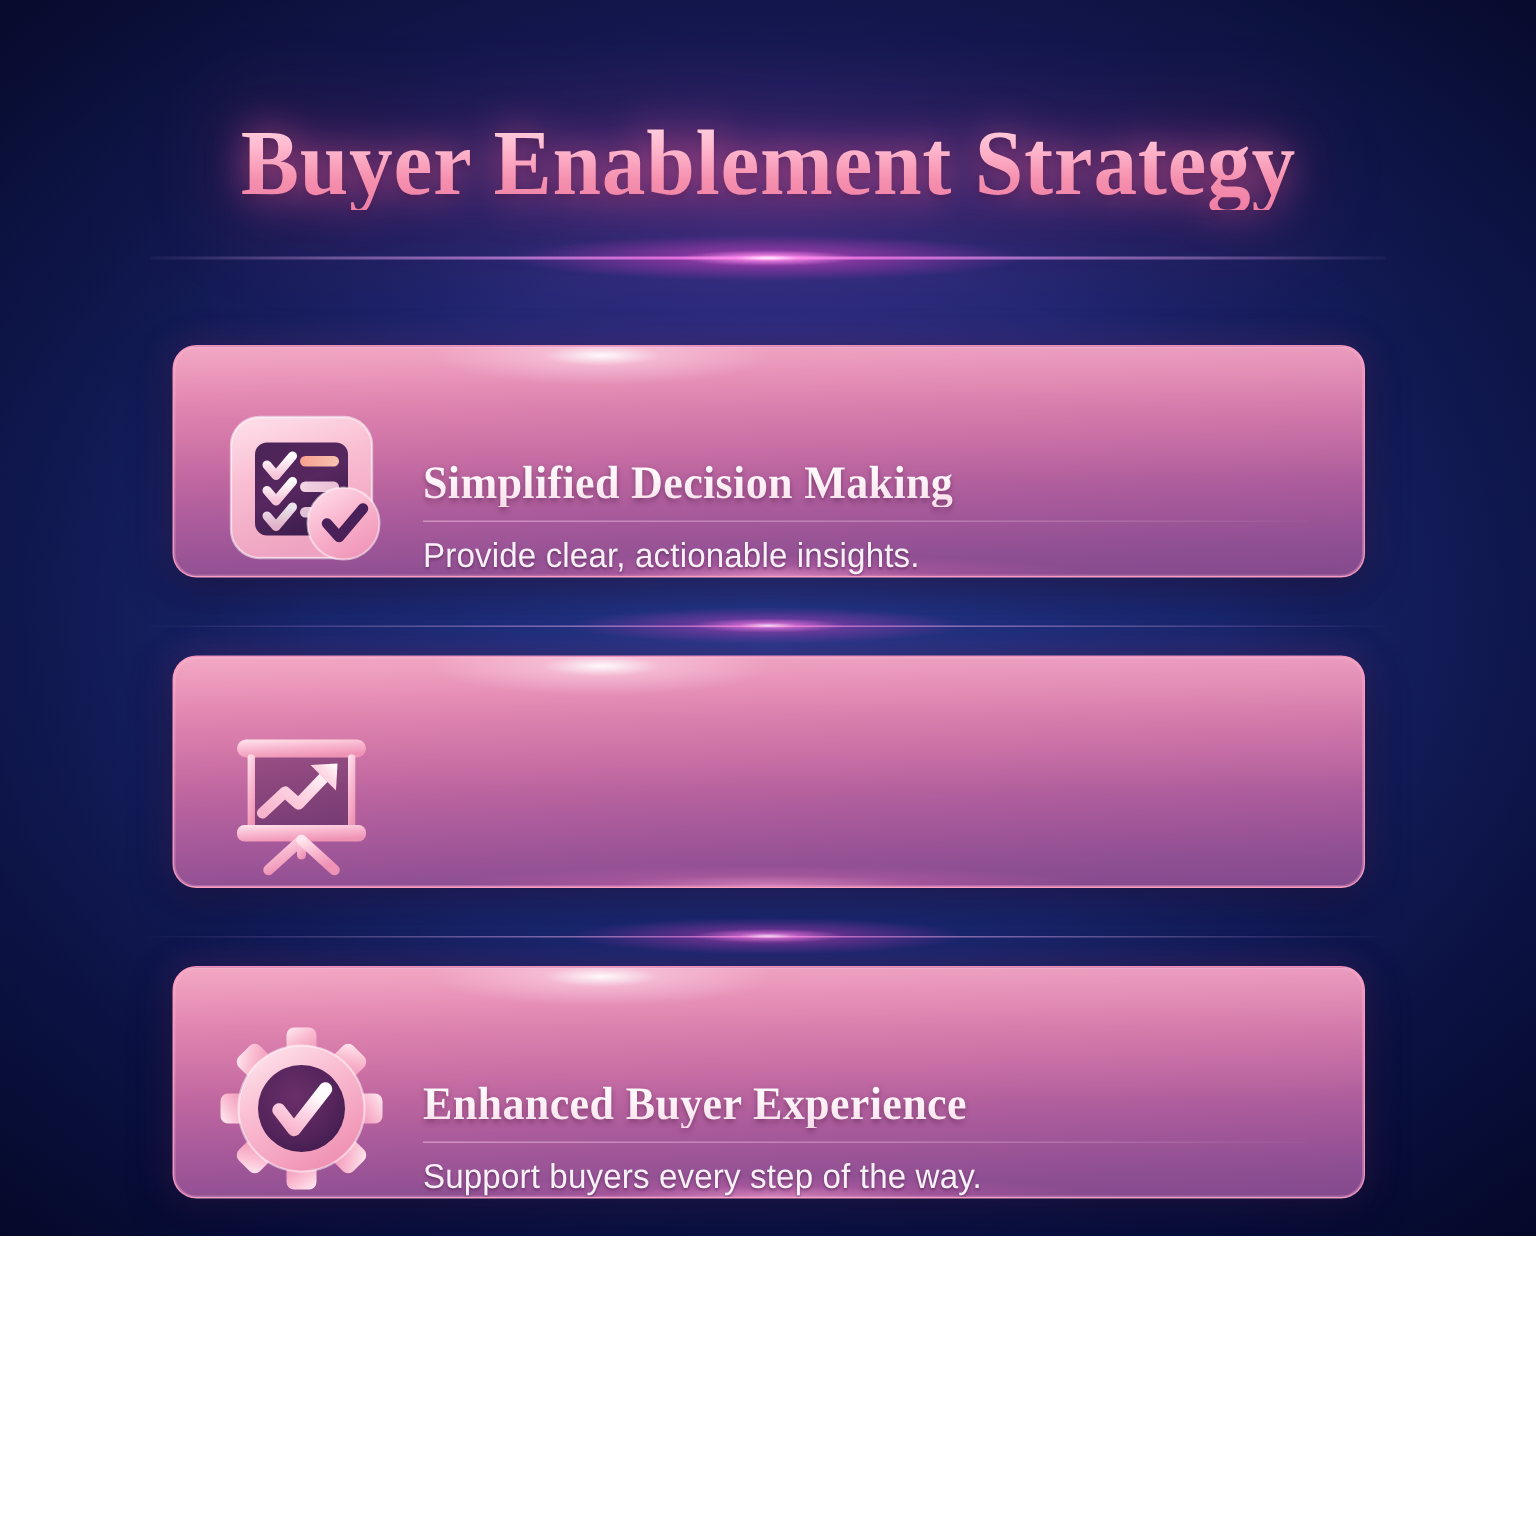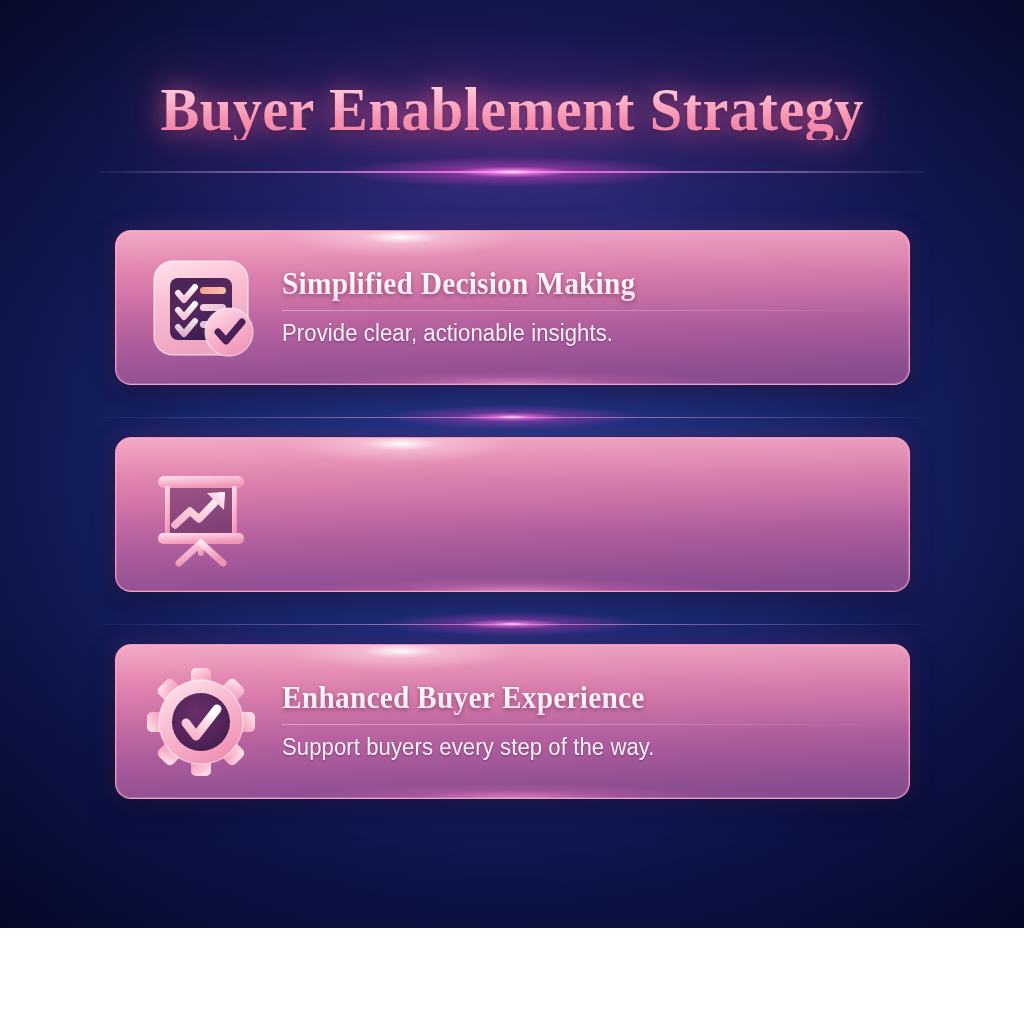--- a/index.html
+++ b/index.html
@@ -6,21 +6,21 @@
   * { margin:0; padding:0; box-sizing:border-box; }
 
   html, body {
     width:1024px; height:1024px;
     overflow:hidden;
     font-family:"Liberation Sans", sans-serif;
   }
 
   .stage{
     position:relative;
-    width:1024px; height:928px;
+    width:1024px; height:824px;
     background:#0c1449;
     overflow:hidden;
   }
 
   
   .bg-base{
     position:absolute; inset:0;
     background:
       linear-gradient(175deg, #141a52 0%, #131d5c 30%, #111a57 60%, #0a1147 100%);
   }
@@ -132,21 +132,21 @@
     left:115px; top:230px;
     width:795px;
   }
   .card{
     position:relative;
     height:155px;
     margin-bottom:52px;
     border-radius:16px;
     padding:0 26px 0 26px;
     display:flex;
-    align-items:center;
+    align-items:flex-end;
     background:linear-gradient(178deg,
         #ef93b4 0%,
         #e17fab 18%,
         #c96ca2 42%,
         #a85a9b 68%,
         #8e4f92 88%,
         #84498d 100%);
     border:1px solid rgba(255,160,195,0.85);
     box-shadow:
       0 0 0 1px rgba(255,190,215,0.28) inset,

